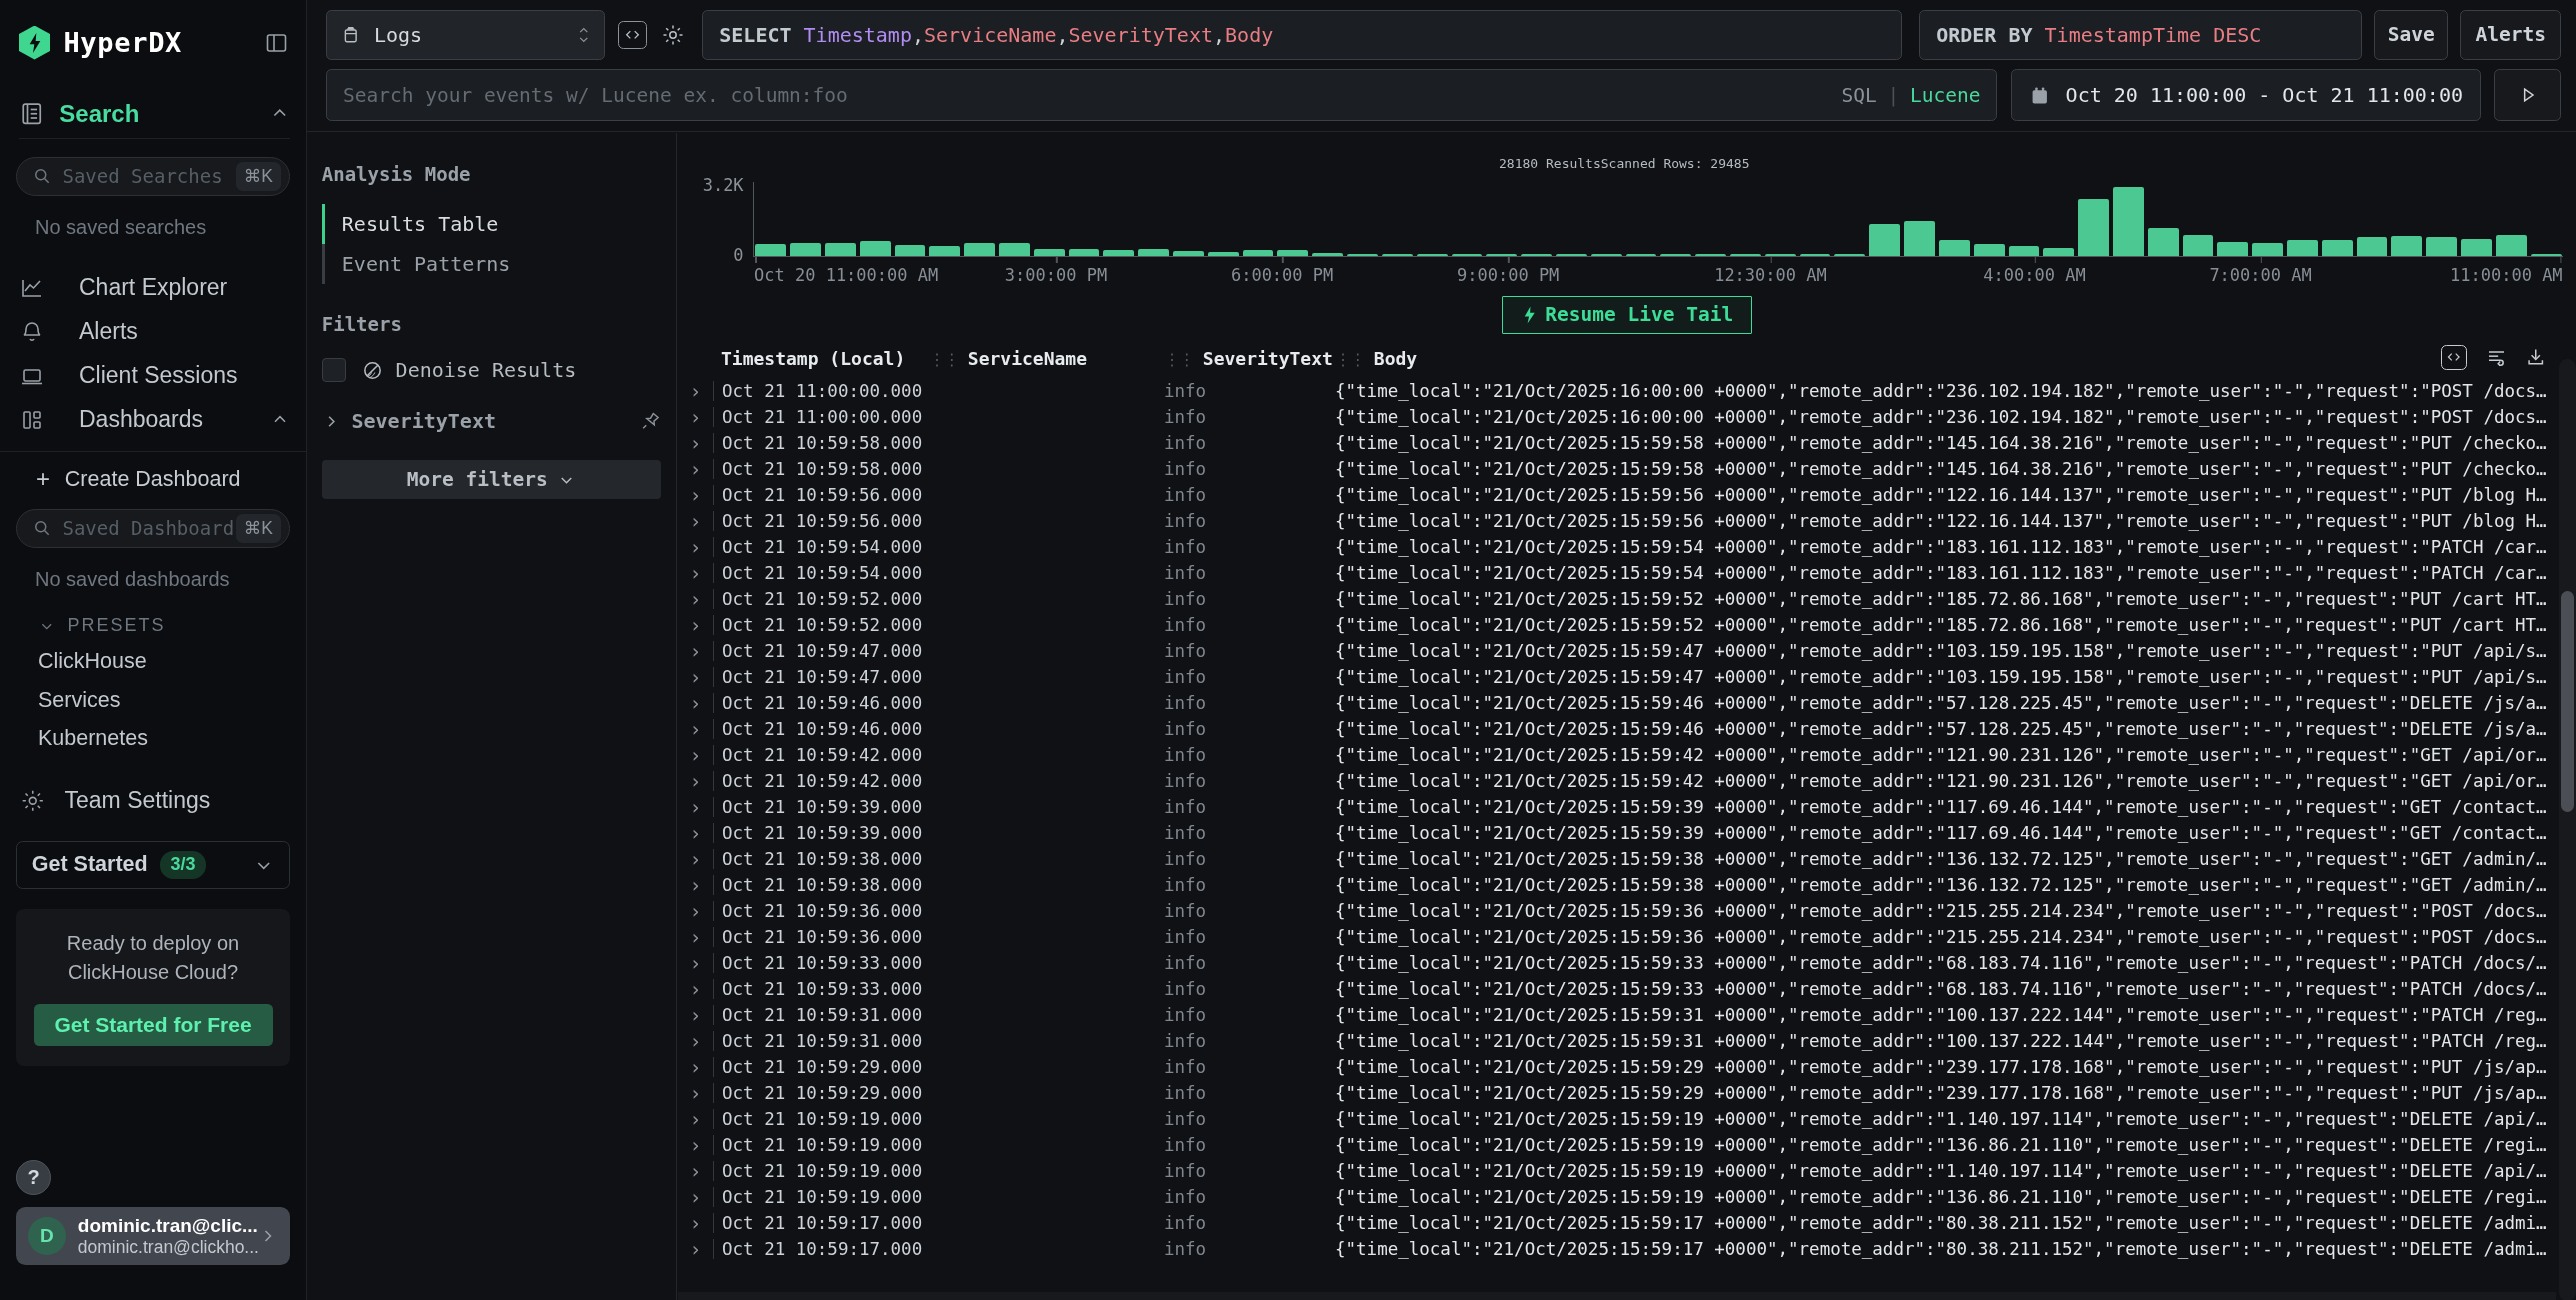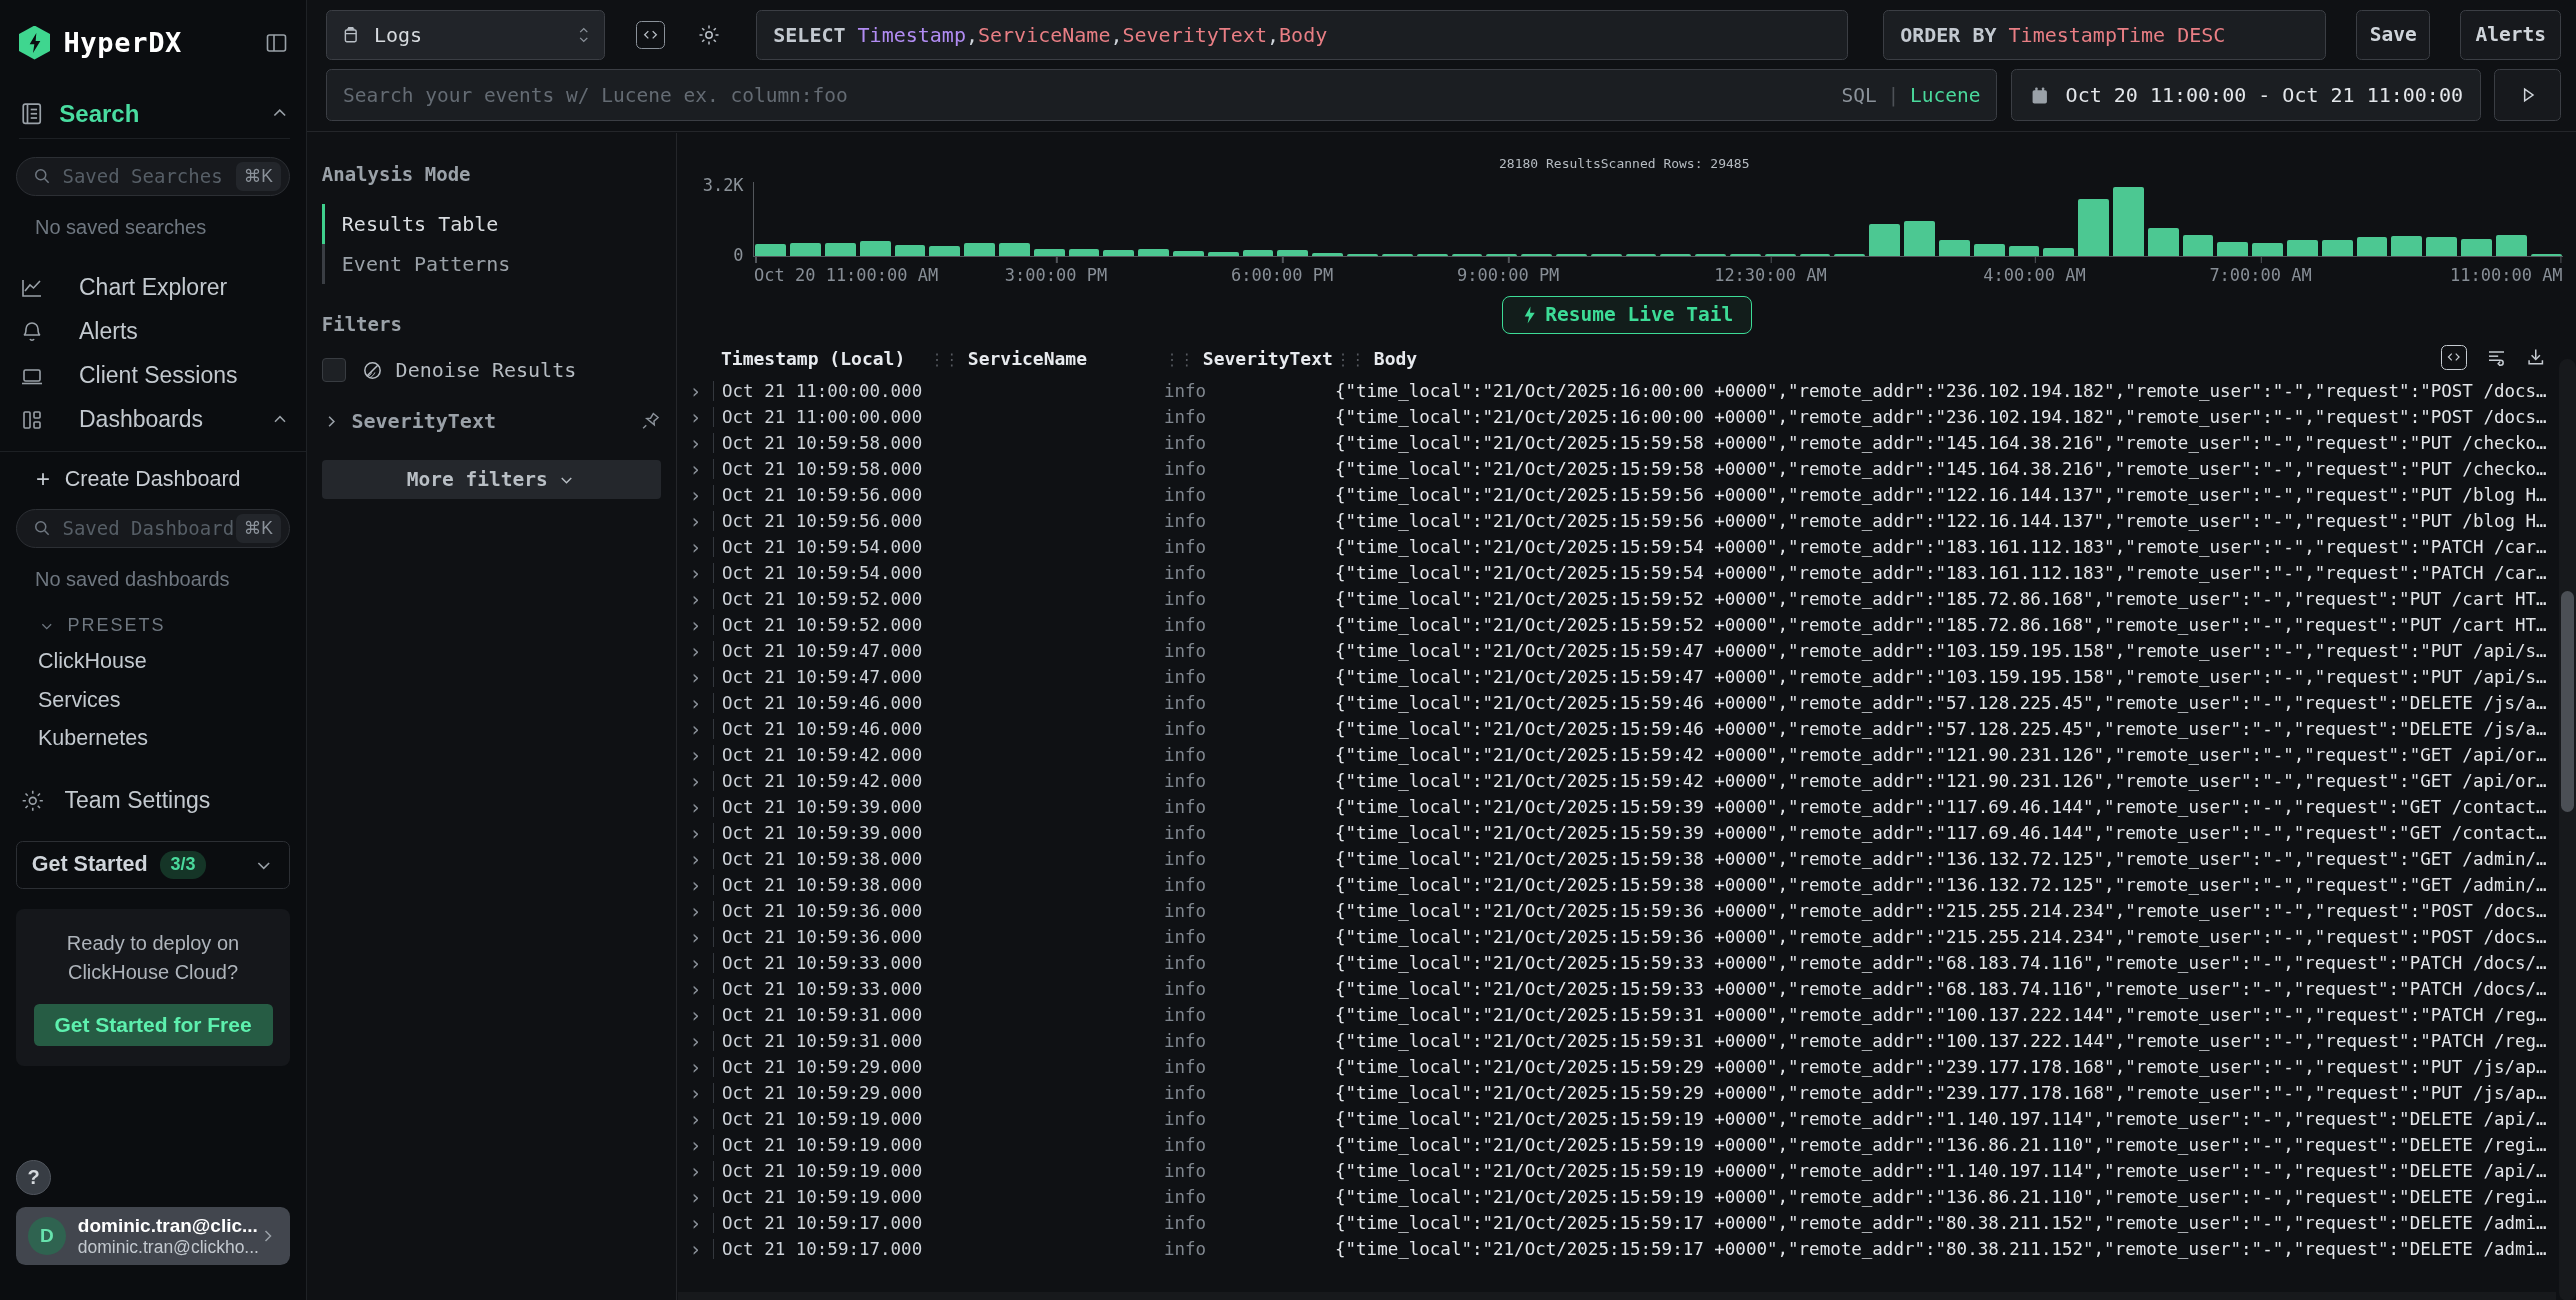--- a/index.html
+++ b/index.html
@@ -59,21 +59,21 @@
   .avatar { width:38px; height:38px; border-radius:50%; background:#2f6350; color:#67e3ad; display:flex; align-items:center;
     justify-content:center; font-family:"Liberation Sans",sans-serif; font-size:19px; font-weight:bold; }
   .user-meta { margin-left:12px; min-width:0; }
   .user-name { font-family:"Liberation Sans",sans-serif; font-size:19px; font-weight:bold; color:#fff; white-space:nowrap; }
   .user-email { font-family:"Liberation Sans",sans-serif; font-size:17.5px; color:#c3c9cf; white-space:nowrap; }
   .user-chip .chev { margin-left:auto; color:#9aa1a8; }
 
   
   .header { position:absolute; left:307px; top:0; width:2269px; height:132px; border-bottom:1.3px solid #24262a; }
   .hrow { display:flex; align-items:center; }
-  .hrow1 { margin:9.4px 14.8px 0 19px; height:51px;gap:18px; }
+  .hrow1 { margin:9.4px 14.8px 0 19px; height:51px; }
   .hrow2 { margin:8px 14.8px 0 19px; height:54px; }
   .box { background:#1b1e22; border:1.3px solid #3b3e44; border-radius:5.4px; display:flex; align-items:center; }
   .src-select { width:279px; height:50px; padding:0 12px 0 13.4px; background:#212429; cursor:pointer; }
   .src-select .lbl { font-size:20px; color:#d6dade; margin-left:12px; }
   .src-select .updown { margin-left:auto; color:#8b929a; }
   .icon-btn { margin-left:13.4px; color:#b9bfc6; cursor:pointer; }
   .code-btn { border:1.3px solid #8b929a; border-radius:5.4px; padding:4px; }
   .select-box { flex:1; height:50px; margin-left:17.5px; padding:0 16px; font-size:20px; white-space:nowrap; overflow:hidden; }
   .order-box { width:443px; height:50px; margin-left:17.5px; padding:0 16px; font-size:20px; white-space:nowrap; overflow:hidden; }
   .tk-kw { color:#c3c9d0; font-weight:bold; }
@@ -131,21 +131,21 @@
   .y-axis .yzero { position:absolute; bottom:-8px; right:9.4px; font-size:17px; color:#8b9299; }
   .bars { flex:1; display:flex; align-items:flex-end; gap:4px; border-bottom:1.3px solid #53575c; padding:0 1.3px; }
   .bar { flex:1; background:#4cc892; border-radius:2px 2px 0 0; min-height:2px; }
   .x-axis { position:relative; height:27px; margin-left:64px; }
   .xtick { position:absolute; top:8px; font-size:17px; color:#878e96; transform:translateX(-50%); white-space:nowrap; }
   .xtick::before { content:''; position:absolute; top:-8px; left:50%; width:1.3px; height:6.7px; background:#53575c; }
   .xtick.start { transform:none; } .xtick.start::before { left:1.3px; }
   .xtick.end { transform:translateX(-100%); } .xtick.end::before { left:auto; right:1.3px; }
   .livetail-row { display:flex; justify-content:center; margin-top:12px; }
   .livetail-btn { display:flex; align-items:center; gap:7px; border:1.3px solid #3ddc97; background:rgba(61,220,151,0.06);
-    color:#3ddc97; border-radius:8px; padding:6.7px 17.5px; font-family:"DejaVu Sans Mono",monospace;
+    color:#3ddc97; border-radius:1px; padding:6.7px 17.5px; font-family:"DejaVu Sans Mono",monospace;
     font-size:19.5px; font-weight:bold; cursor:pointer; }
 
   
   .logtable { position:relative; margin-top:9.4px; }
   .thead { display:flex; align-items:center; height:31px; font-size:18px; font-weight:bold; color:#e7eaee; }
   .col-chev { width:35px; }
   .col-ts { width:216px; padding-left:8px; }
   .col-svc { width:235px; }
   .col-sev { width:171px; }
   .col-body { flex:1; min-width:0; }

